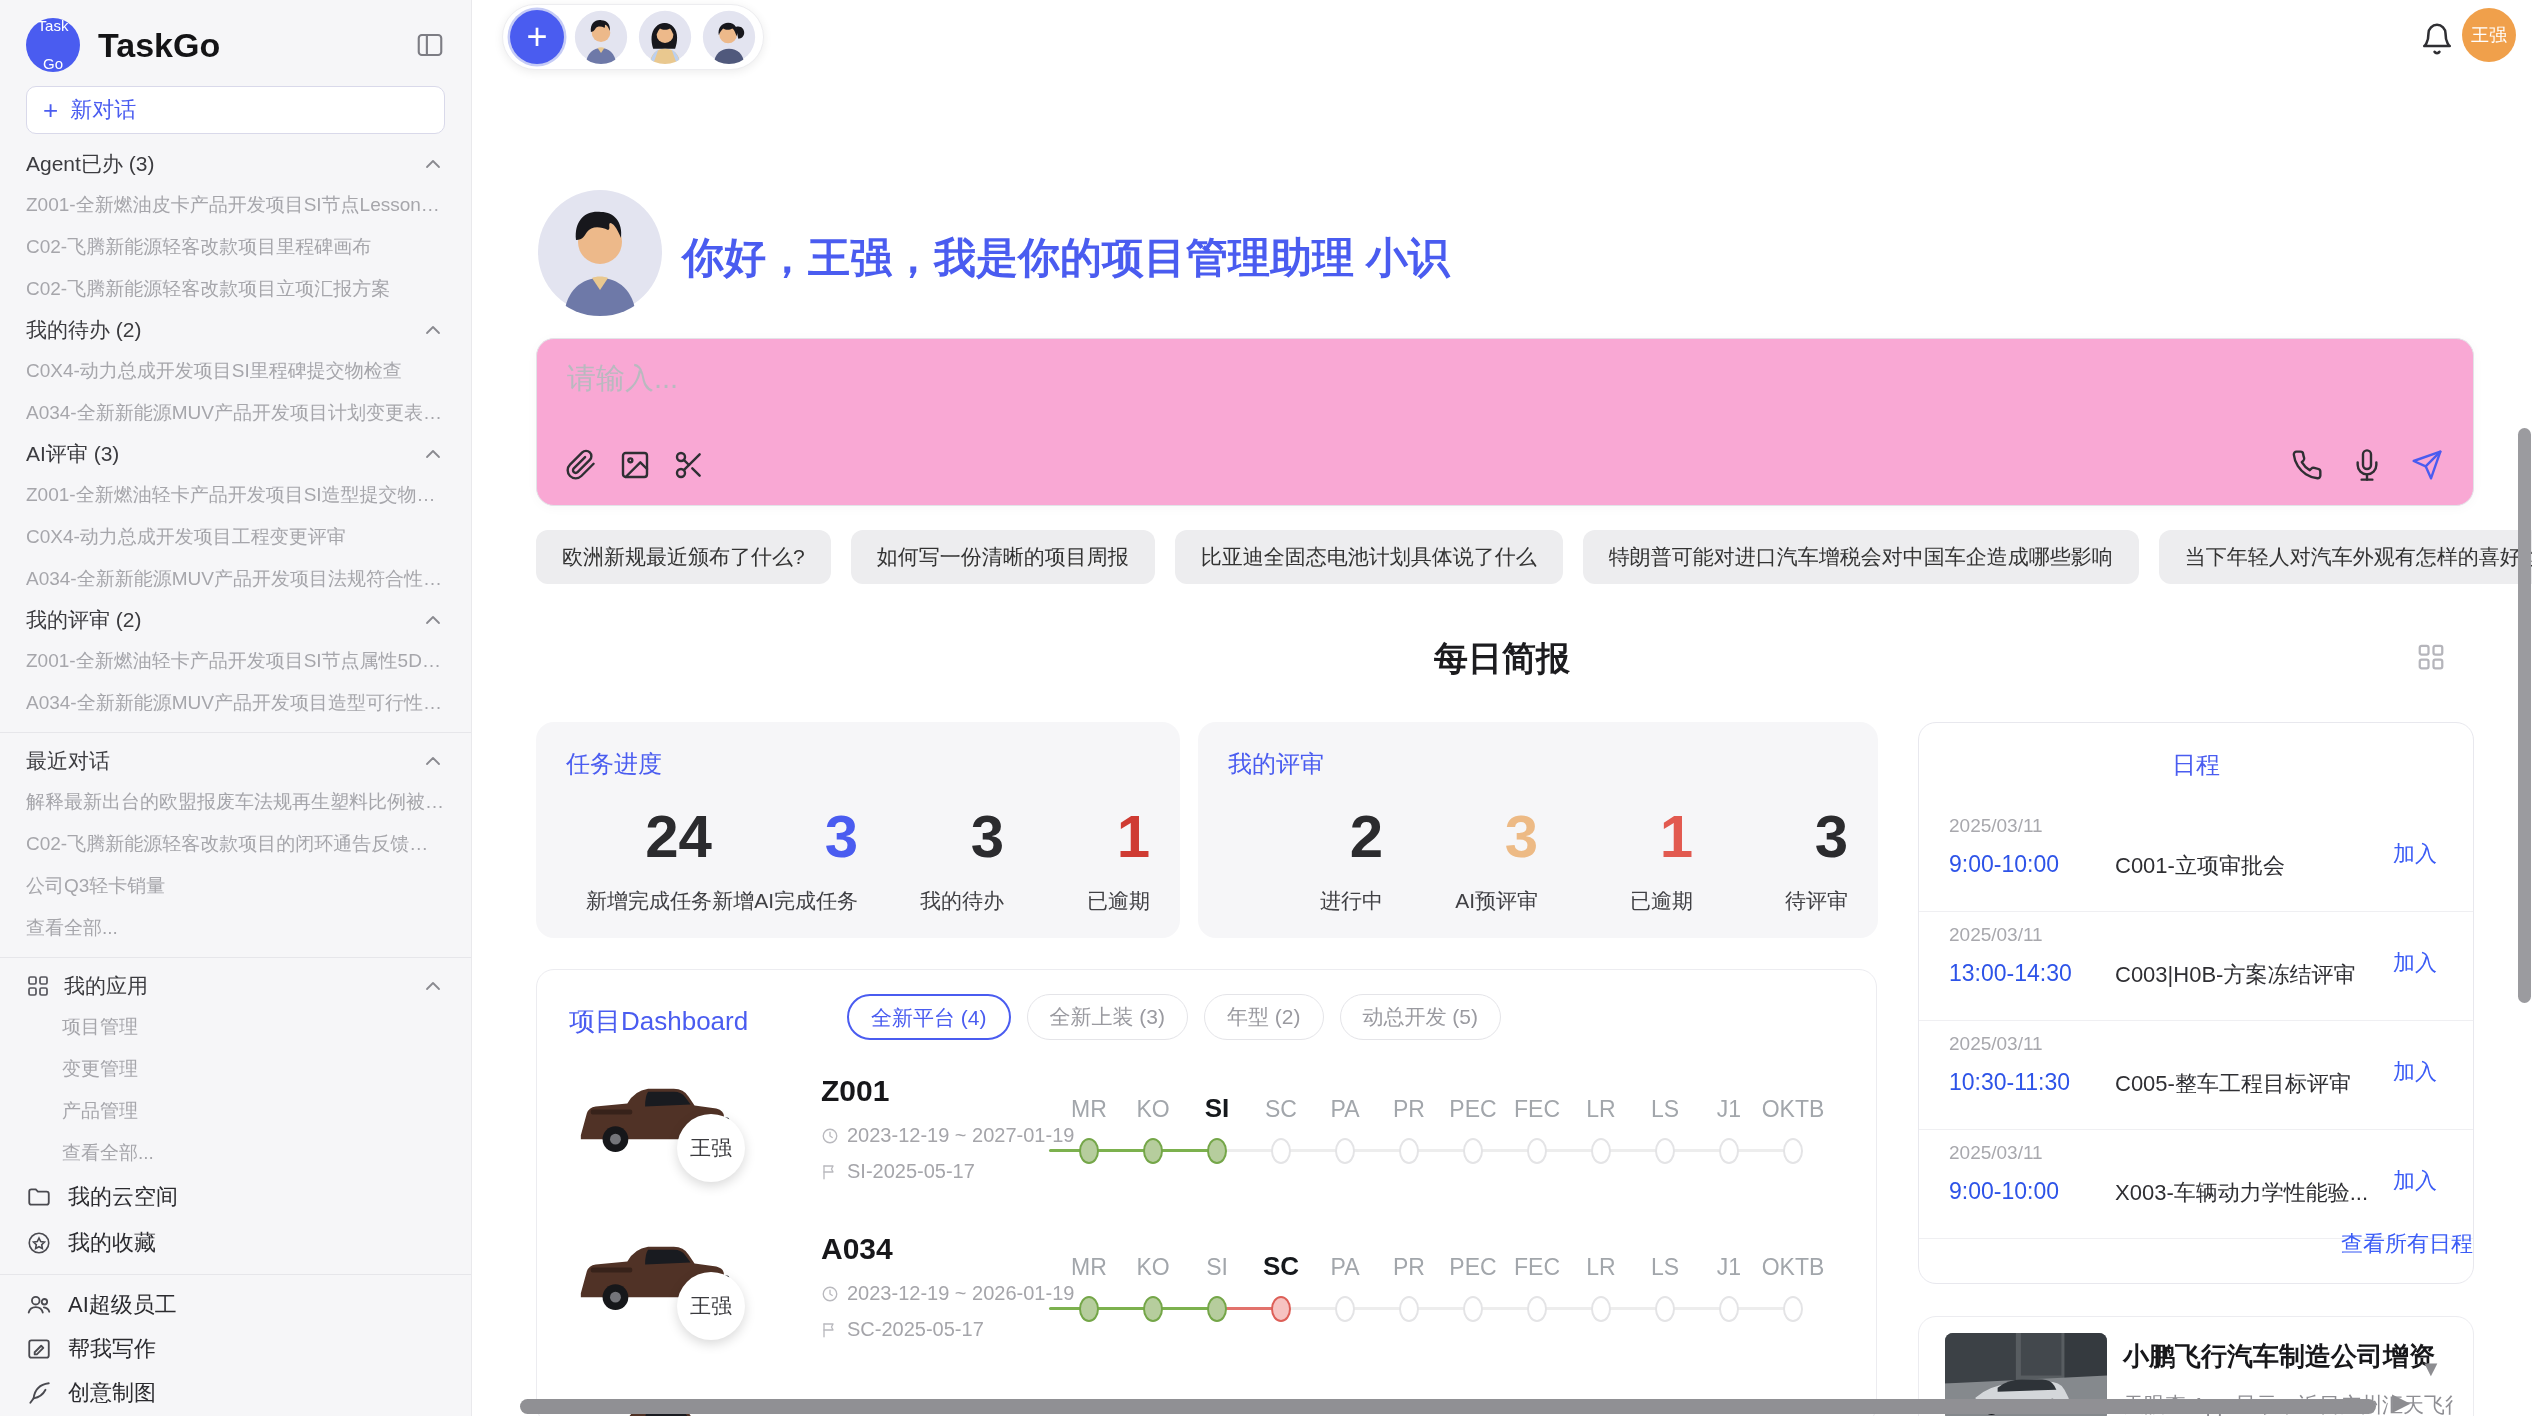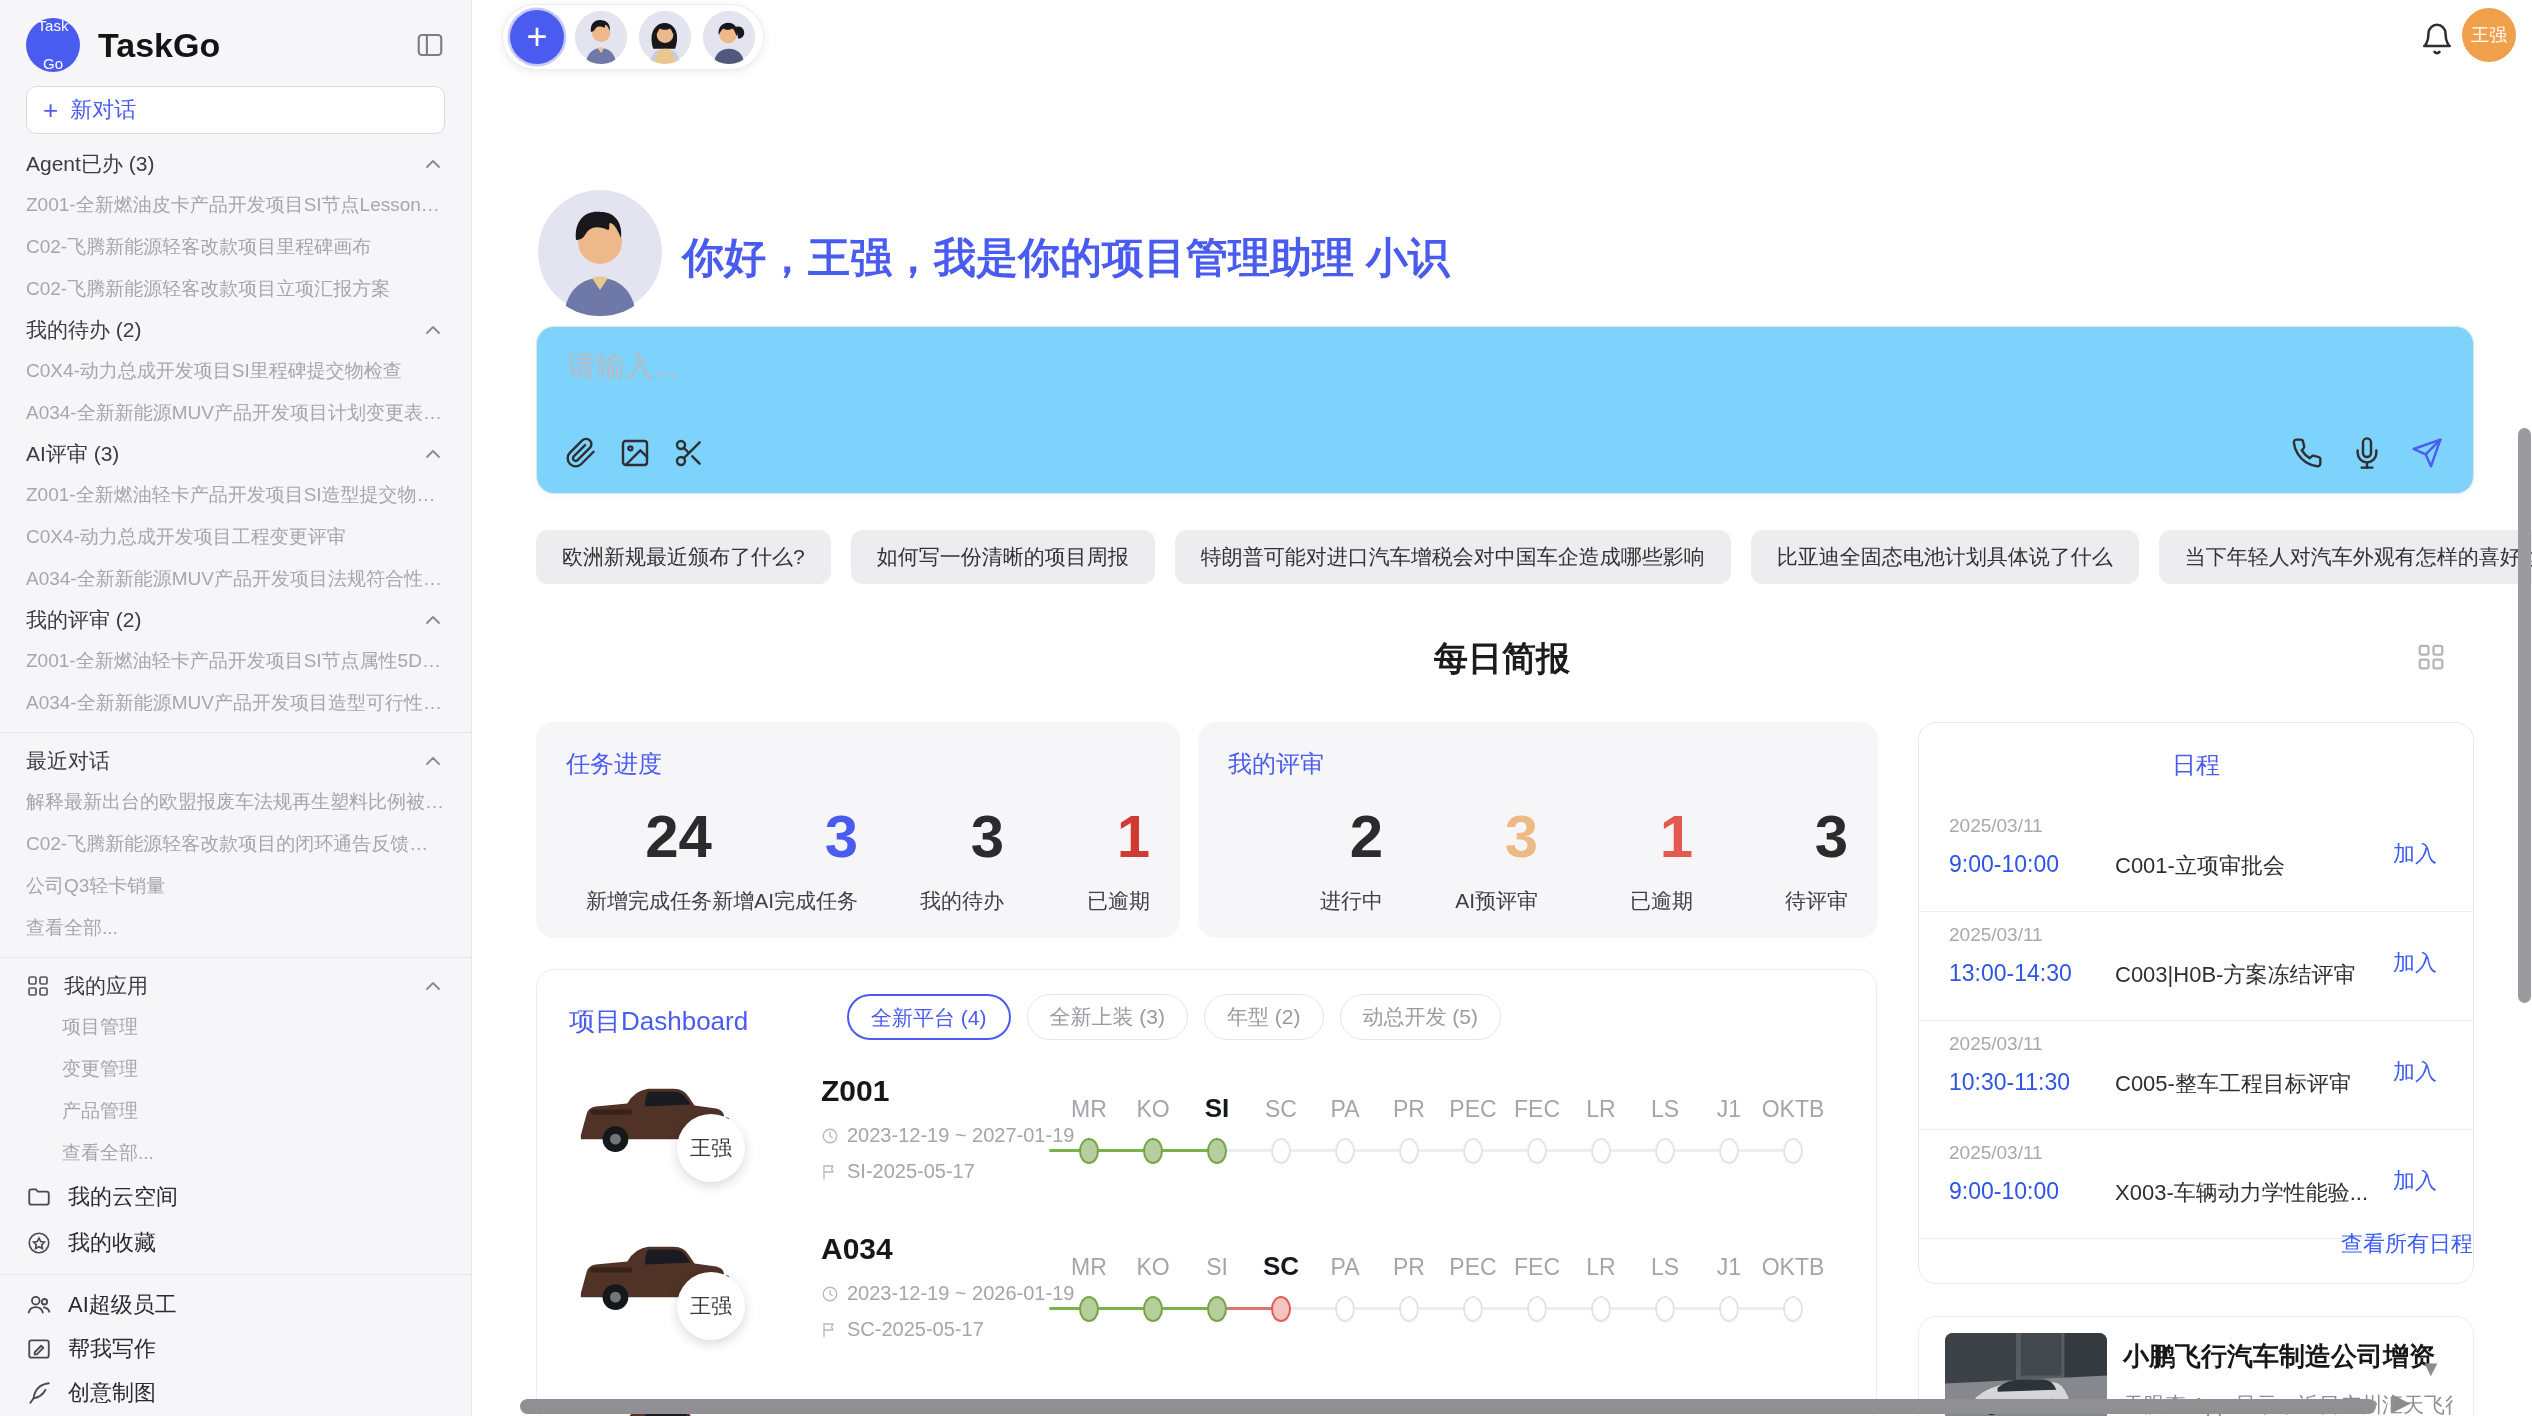--- a/index.html
+++ b/index.html
@@ -40,22 +40,22 @@
     font-size:36px;font-weight:300;display:flex;align-items:center;justify-content:center;
     box-shadow:0 0 0 2.5px #c6ccf6;cursor:pointer;}
   .pill-av{width:54px;height:54px;border-radius:50%;overflow:hidden;cursor:pointer;}
   .bell{position:absolute;left:1948px;top:22px;width:34px;height:34px;color:#2f2f33;cursor:pointer;}
   .user-av{position:absolute;left:1990px;top:8px;width:54px;height:54px;border-radius:50%;
     background:#f0a04b;color:#fff;font-size:18px;display:flex;align-items:center;justify-content:center;cursor:pointer;}
 
   #greet-av{position:absolute;left:64px;top:188px;width:128px;height:128px;border-radius:50%;overflow:hidden;}
   #greet-text{position:absolute;left:210px;top:230px;font-size:42px;font-weight:700;color:var(--accent);white-space:nowrap;}
 
-  #composer{position:absolute;left:64px;top:326px;width:1938px;height:168px;border:1px solid #e3e3e8;
-    border-radius:18px;box-sizing:border-box;background:#7dd3fc;box-shadow:0 2px 12px rgba(0,0,0,.03);}
+  #composer{position:absolute;left:64px;top:338px;width:1938px;height:168px;border:1px solid #e3e3e8;
+    border-radius:18px;box-sizing:border-box;background:#f9a8d4;box-shadow:0 2px 12px rgba(0,0,0,.03);}
   #composer input{position:absolute;left:28px;top:22px;right:28px;border:0;outline:0;background:transparent;
     font-size:29px;color:#333;font-family:inherit;}
   #composer input::placeholder{color:#b9b9bf;}
   .cicons-left{position:absolute;left:28px;bottom:24px;display:flex;gap:22px;}
   .cicons-right{position:absolute;right:30px;bottom:24px;display:flex;gap:28px;}
   .cicon{width:32px;height:32px;color:#2f2f33;cursor:pointer;}
   .cicon.send{color:var(--accent);}
 
   #chips{position:absolute;left:64px;top:530px;display:flex;gap:20px;}
   .chip{height:54px;line-height:54px;padding:0 26px;background:#ededef;border-radius:12px;
@@ -372,22 +372,22 @@
             <line x1="22" y1="2" x2="11" y2="13"></line>
             <polygon points="22 2 15 22 11 13 2 9 22 2"></polygon>
           </svg>
         </span>
     </div>
   </div>
 
   <div id="chips">
       <div class="chip">欧洲新规最近颁布了什么?</div>
       <div class="chip">如何写一份清晰的项目周报</div>
+      <div class="chip">比亚迪全固态电池计划具体说了什么</div>
       <div class="chip">特朗普可能对进口汽车增税会对中国车企造成哪些影响</div>
-      <div class="chip">比亚迪全固态电池计划具体说了什么</div>
       <div class="chip">当下年轻人对汽车外观有怎样的喜好趋势</div>
     </div>
 
   <div id="daily-head">每日简报</div>
   <span id="daily-grid" class="icon">
     <svg viewBox="0 0 24 24" fill="none" stroke="currentColor" stroke-width="1.8">
         <rect x="3" y="3" width="7" height="7" rx="1.5"></rect>
         <rect x="14" y="3" width="7" height="7" rx="1.5"></rect>
         <rect x="3" y="14" width="7" height="7" rx="1.5"></rect>
         <rect x="14" y="14" width="7" height="7" rx="1.5"></rect>

